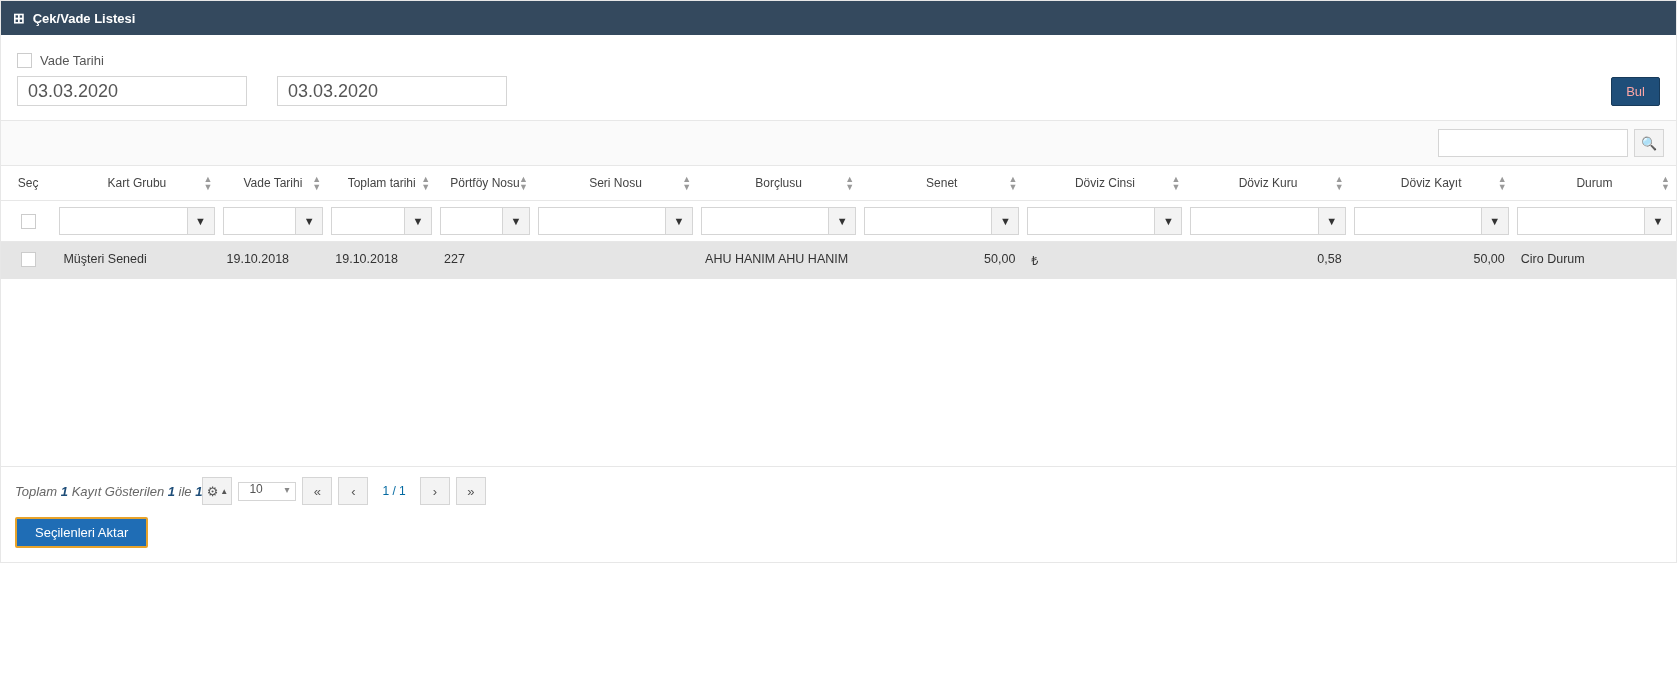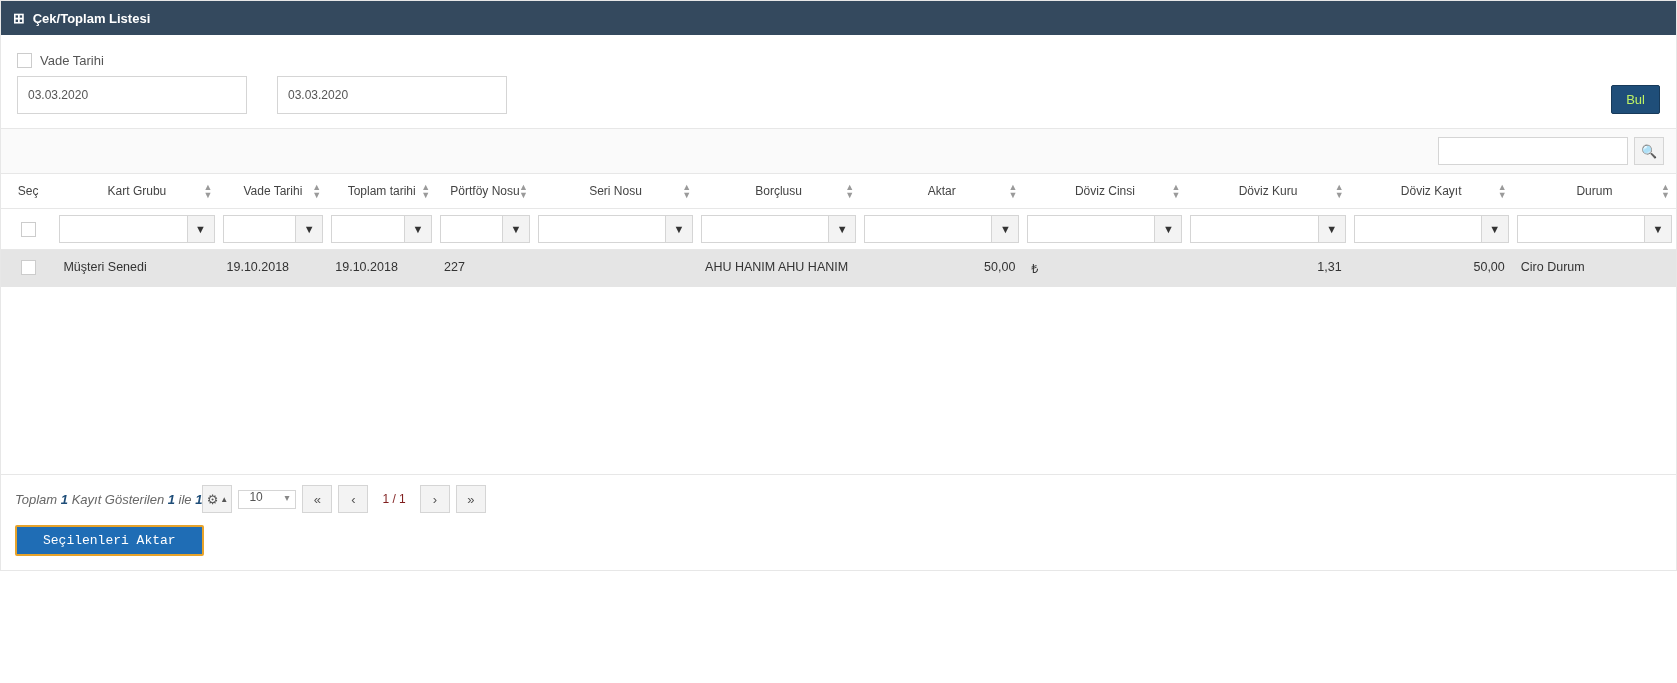--- a/index.html
+++ b/index.html
@@ -11,26 +11,26 @@
   }
   .panel-header .grid-icon { font-size: 14px; }
   .filter-bar { padding: 18px 16px 14px; display: flex; align-items: flex-end; gap: 24px; }
   .filter-left { display: flex; flex-direction: column; gap: 8px; }
   .checkbox-row { display: flex; align-items: center; gap: 8px; }
   .chk {
     width: 15px; height: 15px; border: 1px solid #ccc; background: #fff; display:inline-block;
   }
   .date-inputs { display: flex; gap: 30px; }
   .text-input {
-    height: 38px; border: 1px solid #d5d5d5; background: #fff; padding: 0 10px;
-    font-size: 12px; color: #555; width: 230px;
+    height: 30px; border: 1px solid #d5d5d5; background: #fff; padding: 0 10px;
+    font-size: 18px; color: #555; width: 230px;
   }
   .spacer { flex: 1; }
   .btn-primary {
-    background: #1f4e79; color: #bef264; border: 1px solid #173a5a; padding: 6px 14px;
+    background: #1f4e79; color: #fca5a5; border: 1px solid #173a5a; padding: 6px 14px;
     font-size: 13px; cursor: pointer; border-radius: 2px;
   }
   .search-row {
     border-top: 1px solid #e7e7e7; border-bottom: 1px solid #e7e7e7;
     background: #fafafa; padding: 8px 12px; display: flex; justify-content: flex-end; align-items: center; gap: 6px;
   }
   .search-row input {
     height: 28px; width: 190px; border: 1px solid #d5d5d5; padding: 0 8px; font-size: 13px;
   }
   .icon-btn {
@@ -68,36 +68,36 @@
   }
   .footer-row1 { display: flex; align-items: center; justify-content: flex-start; }
   .summary { font-style: italic; color: #666; }
   .summary b { color: #1f4e79; font-style: italic; }
   .pager { display: flex; align-items: center; gap: 6px; }
   .pager .sel {
     height: 19px; border:1px solid #d5d5d5; background:#fff; padding:0 18px 4px 10px;
     display:flex; align-items:center; position:relative; min-width:58px; font-size:12px;
   }
   .pager .sel::after { content:"▾"; position:absolute; right:6px; color:#888; font-size:10px;}
-  .pager .page-ind { padding: 0 8px; font-size:12px; color:#7f1d1d; }
+  .pager .page-ind { padding: 0 8px; font-size:12px; color:#0369a1; }
   .btn-transfer {
     background: #1f6db5; color: #fff; border: 2px solid #e7a32b;
-    padding: 6px 26px; font-size: 13px; cursor: pointer; border-radius:2px;font-family:Liberation Mono, monospace;
+    padding: 6px 18px; font-size: 13px; cursor: pointer; border-radius:2px;
   }
   .col-sec{width:50px;} .col-kg{width:150px;} .col-vt{width:100px;} .col-tt{width:100px;}
   .col-pn{width:90px;} .col-sn{width:150px;} .col-bor{width:150px;} .col-tutar{width:150px;}
   .col-dc{width:150px;} .col-dk{width:150px;} .col-dt{width:150px;} .col-dur{width:150px;}
 </style>
 </head>
 <body>
 
 <div class="panel">
   <div class="panel-header">
     <span class="grid-icon">⊞</span>
-    <span>Çek/Toplam Listesi</span>
+    <span>Çek/Vade Listesi</span>
   </div>
 
   <div class="filter-bar">
     <div class="filter-left">
       <label class="checkbox-row">
         <span class="chk"></span>
         <span>Vade Tarihi</span>
       </label>
       <div class="date-inputs">
         <input class="text-input" value="03.03.2020" style="">
@@ -151,21 +151,21 @@
                 <span>▼</span>
               </span></th>
         <th><span>Seri Nosu</span><span class="sort">
                 <span>▲</span>
                 <span>▼</span>
               </span></th>
         <th><span>Borçlusu</span><span class="sort">
                 <span>▲</span>
                 <span>▼</span>
               </span></th>
-        <th><span>Aktar</span><span class="sort">
+        <th><span>Senet</span><span class="sort">
                 <span>▲</span>
                 <span>▼</span>
               </span></th>
         <th><span>Döviz Cinsi</span><span class="sort">
                 <span>▲</span>
                 <span>▼</span>
               </span></th>
         <th><span>Döviz Kuru</span><span class="sort">
                 <span>▲</span>
                 <span>▼</span>
@@ -257,21 +257,21 @@
               <span class="chk" style="display:block;margin:0 auto;background:#fff;"></span>
             </td>
         <td>Müşteri Senedi</td>
         <td>19.10.2018</td>
         <td>19.10.2018</td>
         <td>227</td>
         <td></td>
         <td>AHU HANIM AHU HANIM</td>
         <td class="num">50,00</td>
         <td>₺</td>
-        <td class="num">1,31</td>
+        <td class="num">0,58</td>
         <td class="num">50,00</td>
         <td>Ciro Durum</td>
       </tr>
     </tbody>
   </table>
   </div>
 
   <div class="footer">
     <div class="footer-row1">
       <div class="summary">

